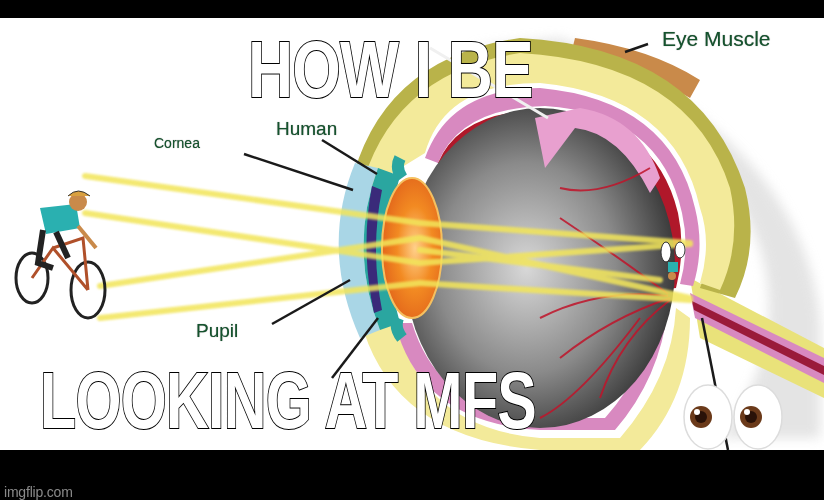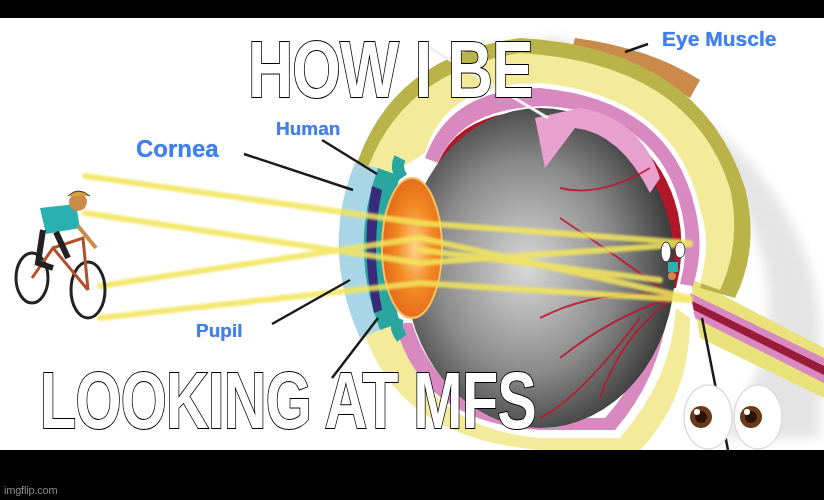--- a/index.html
+++ b/index.html
@@ -3,37 +3,37 @@
   <meta charset="utf-8">
   <style>
     * { box-sizing: border-box; margin: 0; padding: 0; }
     html, body { width: 824px; height: 500px; background: #000; overflow: hidden; }
     body { position: relative; font-family: "Liberation Sans", sans-serif; }
 
     .top-bar { position: absolute; left: 0; top: 0; width: 824px; height: 18px; background: #000; }
     .bottom-bar { position: absolute; left: 0; top: 450px; width: 824px; height: 50px; background: #000; }
     .watermark {
       position: absolute; left: 4px; top: 484px;
-      font-family: "Liberation Sans", sans-serif; font-size: 11px; color: #8a8a8a;
+      font-family: "Liberation Sans", sans-serif; font-size: 14px; color: #8a8a8a;
       letter-spacing: -0.2px;
     }
 
     .meme-image {
       position: absolute; left: 0; top: 18px; width: 824px; height: 432px;
       background: #ffffff; overflow: hidden;
     }
     .meme-image svg.diagram { position: absolute; left: 0; top: 0; }
 
     .label {
-      position: absolute; font-family: "Liberation Sans", sans-serif; font-weight: bold;
-      color: #3b82f6; white-space: nowrap;
+      position: absolute; font-family: "Liberation Sans", sans-serif; font-weight: normal;
+      color: #14532d; white-space: nowrap;
       text-shadow: 0 0 1px rgba(0,0,0,0.5);
     }
     .label-title { left: 37px; top: 40px; font-size: 21px; }
-    .label-cornea { left: 136px; top: 117px; font-size: 24px; }
+    .label-cornea { left: 154px; top: 117px; font-size: 14px; }
     .label-iris { left: 276px; top: 100px; font-size: 19px; }
     .label-pupil { left: 196px; top: 302px; font-size: 19px; }
     .label-muscle { left: 662px; top: 9px; font-size: 21px; }
 
     .caption {
       position: absolute; font-family: "Liberation Sans", sans-serif; font-weight: bold;
       color: #ffffff; white-space: nowrap;
       -webkit-text-stroke: 2px #000;
       paint-order: stroke fill;
       transform-origin: left top;

